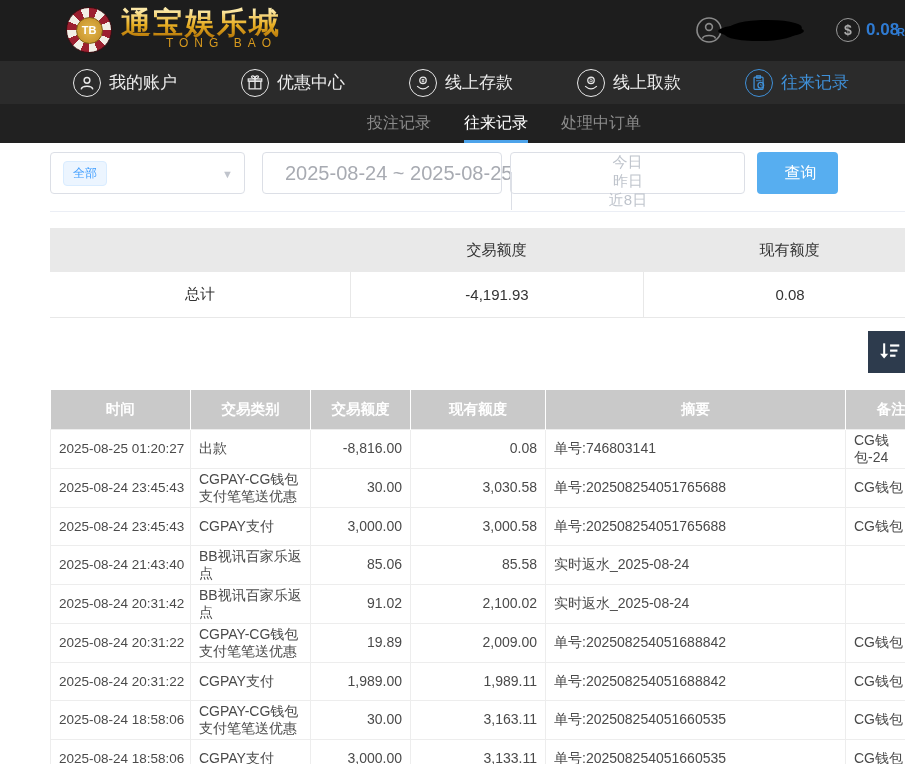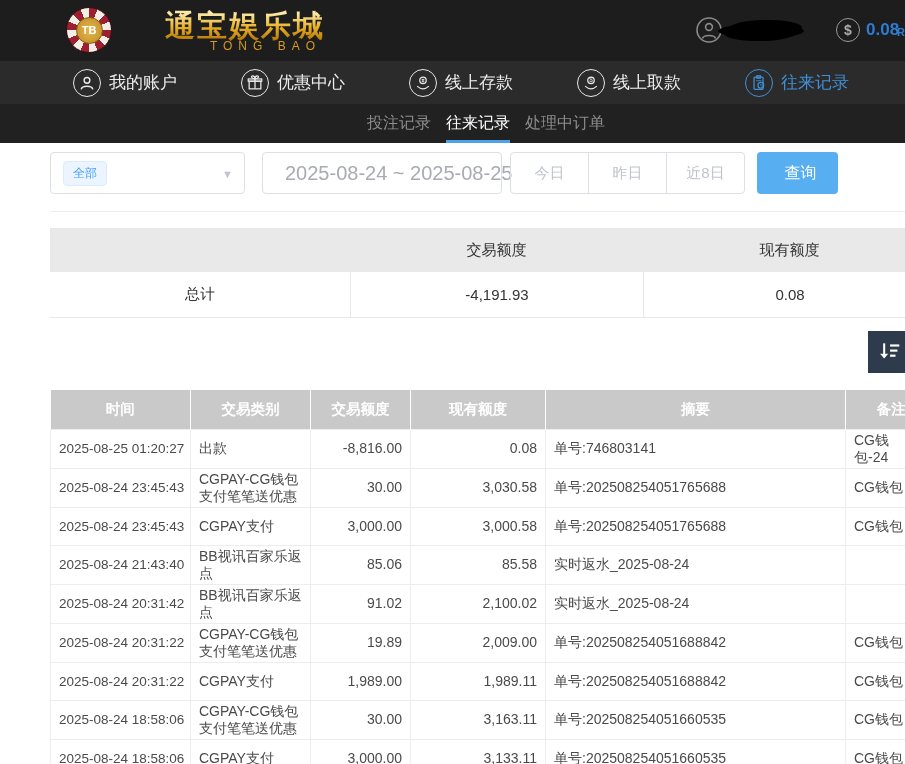--- a/index.html
+++ b/index.html
@@ -1,21 +1,21 @@
 <!DOCTYPE html>
 <html><head>
 <meta charset="utf-8">
 <style>
   * { box-sizing: border-box; margin: 0; padding: 0; }
   html,body { width:905px; height:764px; overflow:hidden; background:#fff;
     font-family:"Liberation Sans","DejaVu Sans",sans-serif; position:relative; }
 
   
   .topbar { position:absolute; left:0; top:0; width:905px; height:61px; background:#1d1d1d; }
-  .logo { position:absolute; left:66px; top:7px; display:flex; align-items:flex-end; cursor:pointer;gap:44px; }
+  .logo { position:absolute; left:66px; top:7px; display:flex; align-items:flex-start; cursor:pointer; }
   .chip { width:46px; height:46px; border-radius:50%;
     background:repeating-conic-gradient(#9c2030 0 22.5deg,#f3efe6 22.5deg 45deg);
     border:1px solid #3a0e12; display:flex; align-items:center; justify-content:center; }
   .chip-core { width:27px; height:27px; border-radius:50%; background:radial-gradient(#e4b84f,#c08a22);
     border:1px solid #7c5d14; color:#fff; font-size:11px; font-weight:bold;
     display:flex; align-items:center; justify-content:center; }
   .brand-text { margin-left:9px; }
   .brand-cn { font-size:30px; font-weight:900; letter-spacing:2px; line-height:32px;
     background:linear-gradient(180deg,#fce9a8 10%,#e8af24 55%,#b67709 95%);
     -webkit-background-clip:text; background-clip:text; color:transparent; }
@@ -38,37 +38,37 @@
     display:flex; align-items:center; padding-left:73px; gap:60px; }
   .nav-item { flex:0 0 108px; display:flex; align-items:center; gap:8px; cursor:pointer;
     color:#ededed; font-size:17px; white-space:nowrap; }
   .nav-ic { width:28px; height:28px; border-radius:50%; border:1.5px solid #e8e8e8;
     display:flex; align-items:center; justify-content:center; flex:none; }
   .nav-item.active { color:#3f90d8; }
   .nav-item.active .nav-ic { border-color:#3f90d8; }
 
   
   .subnav { position:absolute; left:0; top:104px; width:905px; height:39px; background:#212121; }
-  .tabs { position:absolute; left:367px; top:0; height:39px; display:flex; gap:15px; }
+  .tabs { position:absolute; left:367px; top:0; height:39px; display:flex; gap:33px; }
   .tab { height:39px; line-height:37px; font-size:16px; color:#8c8c8c; cursor:pointer; position:relative; }
   .tab.active { color:#fff; }
   .tab.active:after { content:""; position:absolute; left:0; right:0; bottom:0; height:3px; background:#4da3ea; }
 
   
   .f-select { position:absolute; left:50px; top:152px; width:195px; height:42px;
     border:1px solid #dcdfe6; border-radius:4px; background:#fff; cursor:pointer; }
   .f-tag { position:absolute; left:12px; top:8px; padding:3px 9px; background:#ecf5ff;
     border:1px solid #d9ecff; border-radius:4px; color:#409eff; font-size:12px; }
   .f-caret { position:absolute; right:11px; top:15px; font-size:11px; color:#c0c4cc; }
   .f-date { position:absolute; left:262px; top:152px; width:240px; height:42px;
     border:1px solid #dcdfe6; border-radius:4px; background:#fff; display:flex;
     align-items:center; padding-left:13px; cursor:text; }
   .f-date .txt { margin-left:9px; font-size:20px; color:#a8abb2; white-space:nowrap; }
   .f-group { position:absolute; left:510px; top:152px; width:235px; height:42px;
-    border:1px solid #dcdfe6; border-radius:4px; display:flex; }
+    border:1px solid #dcdfe6; border-radius:4px; display:flex;flex-direction:column; }
   .f-qbtn { flex:1; display:flex; align-items:center; justify-content:center;
     font-size:15px; color:#bfc4cc; cursor:pointer; }
   .f-qbtn + .f-qbtn { border-left:1px solid #dcdfe6; }
   .f-search { position:absolute; left:757px; top:152px; width:81px; height:42px;
     background:#57aef0; border:none; border-radius:4px; color:#fff; font-size:16px; cursor:pointer;padding-left:6px; }
 
   .hdiv { position:absolute; left:50px; top:211px; width:855px; height:1px; background:#ebeef5; }
 
   
   .summary { position:absolute; left:50px; top:228px; width:886px; font-size:15px; color:#333; }

